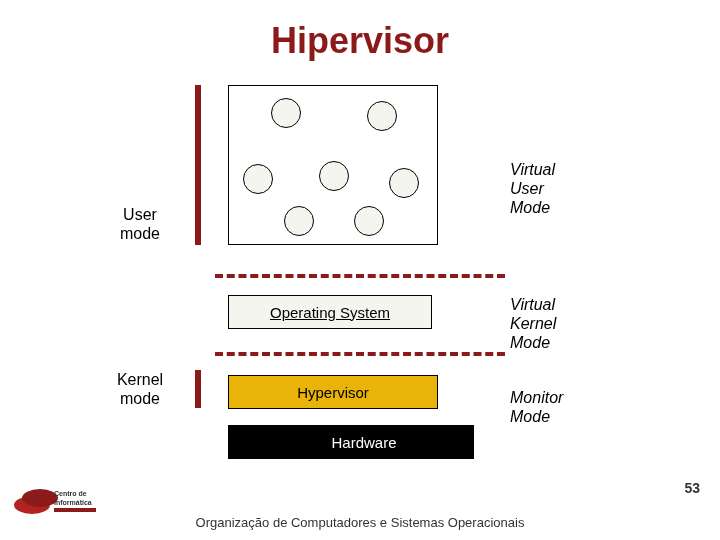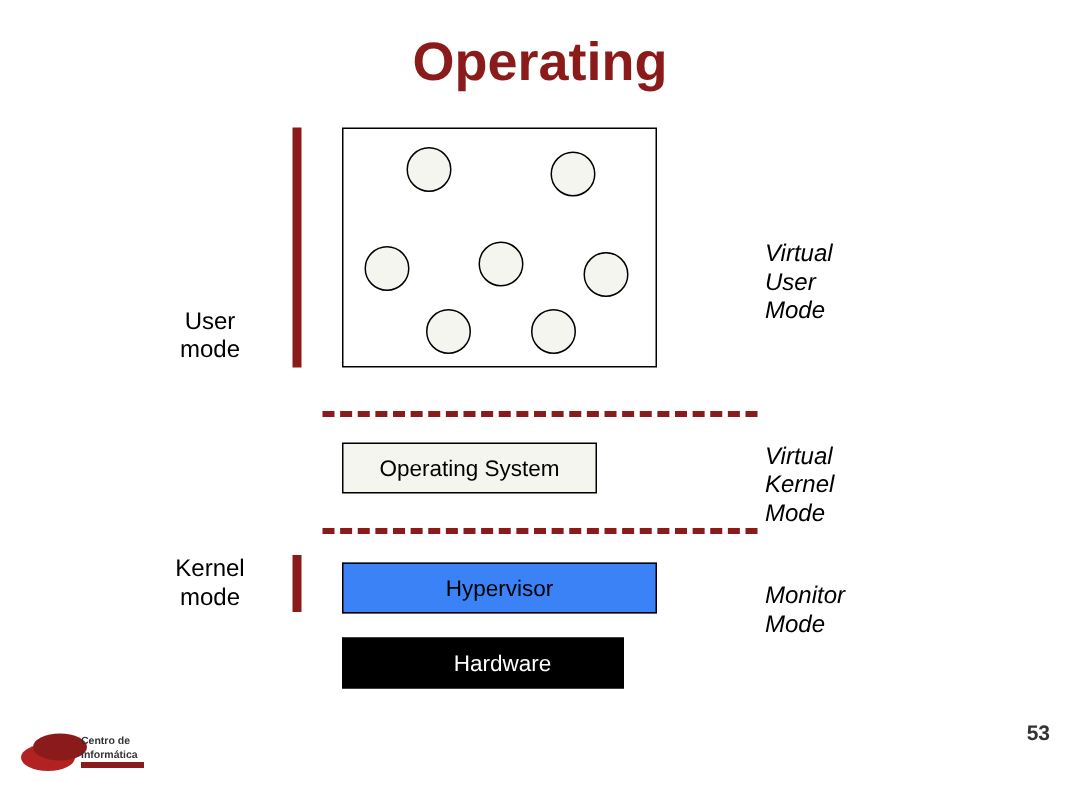--- a/index.html
+++ b/index.html
@@ -68,21 +68,21 @@
     width: 30px;
     height: 30px;
     border: 1.5px solid #000;
     border-radius: 50%;
     background: #f5f5f0;
   }
   .os-box {
     background: #f5f5f0;
   }
   .hyp-box {
-    background: #3b82f6;
+    background: #eab308;
   }
   .hw-box {
     background: #000;
     color: #fff;
   }
   .page-num {
     position: absolute;
     right: 20px;
     font-size: 14px;
     color: #333;
@@ -102,21 +102,21 @@
     bottom: 20px;
     width: 90px;
     height: 40px;
   }
 </style>
 </head>
 <body>
 
 <div class="slide">
 
-  <div class="title">Operating</div>
+  <div class="title">Hipervisor</div>
 
   <div class="vbar" style="left:195px; top:85px; height:160px;"></div>
   <div class="vbar" style="left:195px; top:370px; height:38px;"></div>
 
   <div class="row-label-left" style="left:105px; top:205px; width:70px; white-space:pre-line;">User
 mode</div>
   <div class="row-label-left" style="left:105px; top:370px; width:70px; white-space:pre-line;">Kernel
 mode</div>
 
   <div class="row-label-right" style="left:510px; top:160px; white-space:pre-line;">Virtual
@@ -134,28 +134,29 @@
   <div class="box processes-box" style="left:228px; top:85px; width:210px; height:160px;">
     <div class="circle" style="left:42px; top:12px;"></div>
     <div class="circle" style="left:138px; top:15px;"></div>
     <div class="circle" style="left:14px; top:78px;"></div>
     <div class="circle" style="left:90px; top:75px;"></div>
     <div class="circle" style="left:160px; top:82px;"></div>
     <div class="circle" style="left:55px; top:120px;"></div>
     <div class="circle" style="left:125px; top:120px;"></div>
   </div>
 
-  <div class="box os-box" style="left:228px; top:295px; width:170px; height:34px;">Operating System</div>
+  <div class="box os-box" style="left:228px; top:295px; width:204px; height:34px;text-decoration:underline;">Operating System</div>
 
   <div class="box hyp-box" style="left:228px; top:375px; width:210px; height:34px;">Hypervisor</div>
 
-  <div class="box hw-box" style="left:228px; top:425px; width:188px; height:34px;padding-left:26px;">Hardware</div>
+  <div class="box hw-box" style="left:228px; top:425px; width:246px; height:34px;padding-left:26px;">Hardware</div>
 
   <div class="page-num" style="top:480px;">53</div>
 
+  <div class="footer" style="top:515px;">Organização de Computadores e Sistemas Operacionais</div>
 
   <svg class="logo" viewBox="0 0 90 40">
     <ellipse cx="22" cy="25" rx="18" ry="9" fill="#b22222"></ellipse>
     <ellipse cx="30" cy="18" rx="18" ry="9" fill="#8b1a1a"></ellipse>
     <text x="44" y="16" font-size="7" font-weight="bold" fill="#333" font-family="Arial">Centro de</text>
     <text x="44" y="25" font-size="7" font-weight="bold" fill="#333" font-family="Arial">Informática</text>
     <rect x="44" y="28" width="42" height="4" fill="#8b1a1a"></rect>
   </svg>
 
 </div>

